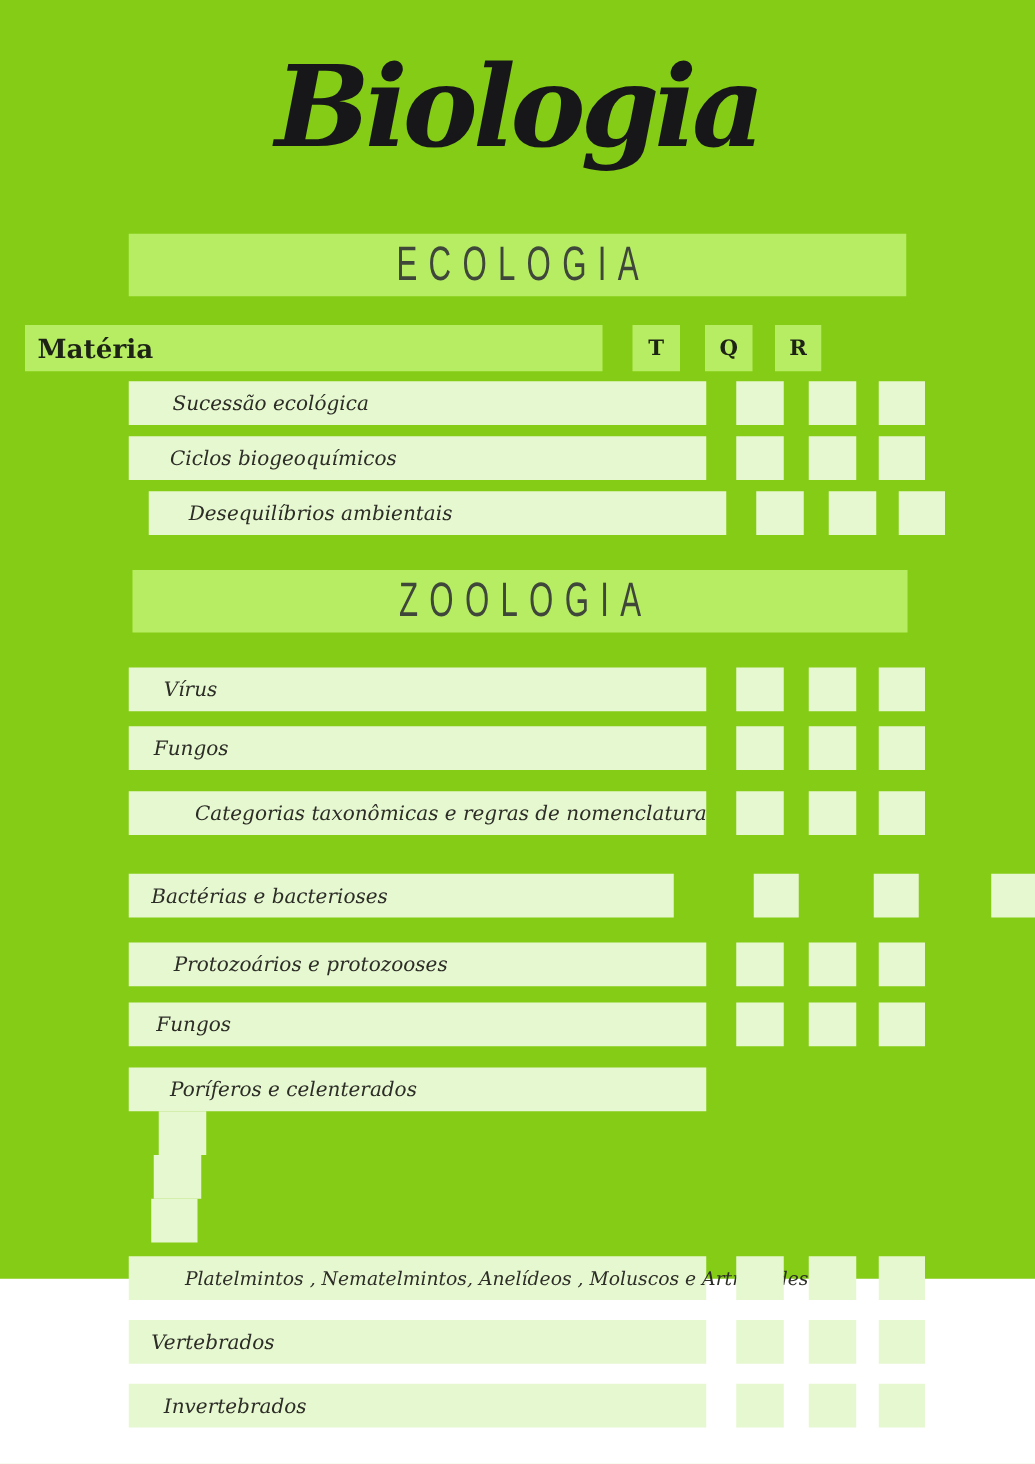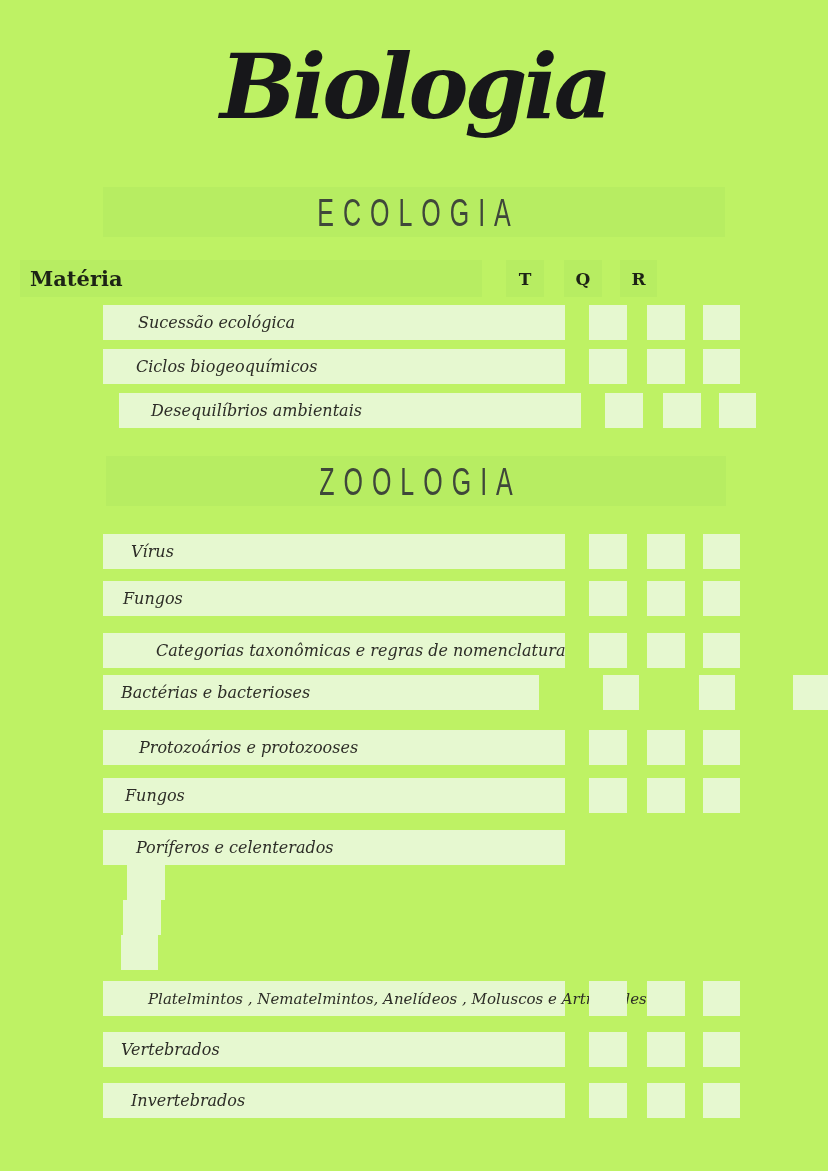--- a/index.html
+++ b/index.html
@@ -7,21 +7,21 @@
     --pale-green:#e6f8d0;
     --text-dark:#2d2d27;
   }
   *{margin:0;padding:0;box-sizing:border-box;}
   html,body{background:#ffffff;}
   body{
     width:828px;height:1171px;
     font-family:"Liberation Sans",sans-serif;
     overflow:hidden;
   }
-  .page{position:relative;width:828px;height:1171px;background:#bef264;}
+  .page{position:relative;width:828px;height:1023px;background:#84cc16;}
 
   
   .title-wrap{
     height:160px;display:flex;align-items:center;justify-content:center;
     padding-top:12px;
   }
   .title-text{
     font-family:"DejaVu Serif",serif;
     font-style:italic;font-weight:bold;
     font-size:90px;letter-spacing:-4px;
@@ -82,21 +82,21 @@
 
   .sec-eco .rows .trow{margin-top:9px;}
   .sec-eco .rows .trow:nth-child(1){margin-top:8px;}
   .sec-eco .rows .trow:nth-child(1) .main{padding-left:35px;}
   .sec-eco .rows .trow:nth-child(2) .main{padding-left:33px;}
   .sec-eco .rows .trow:nth-child(3) .main{padding-left:32px;margin-left:16px;}
 
   .sec-zoo .rows .trow:nth-child(1){margin-top:28px;}
   .sec-zoo .rows .trow:nth-child(2){margin-top:12px;}
   .sec-zoo .rows .trow:nth-child(3){margin-top:17px;}
-  .sec-zoo .rows .trow:nth-child(4){margin-top:7px;gap:40px;}
+  .sec-zoo .rows .trow:nth-child(4){margin-top:31px;gap:40px;}
   .sec-zoo .rows .trow:nth-child(5){margin-top:20px;}
   .sec-zoo .rows .trow:nth-child(6){margin-top:13px;}
   .sec-zoo .rows .trow:nth-child(7){margin-top:17px;flex-direction:column;}
   .sec-zoo .rows .trow:nth-child(8){margin-top:11px;}
   .sec-zoo .rows .trow:nth-child(9){margin-top:16px;}
   .sec-zoo .rows .trow:nth-child(10){margin-top:16px;}
 
   .sec-zoo .rows .trow:nth-child(1) .main{padding-left:28px;}
   .sec-zoo .rows .trow:nth-child(2) .main{padding-left:20px;}
   .sec-zoo .rows .trow:nth-child(3) .main{padding-left:53px;}

